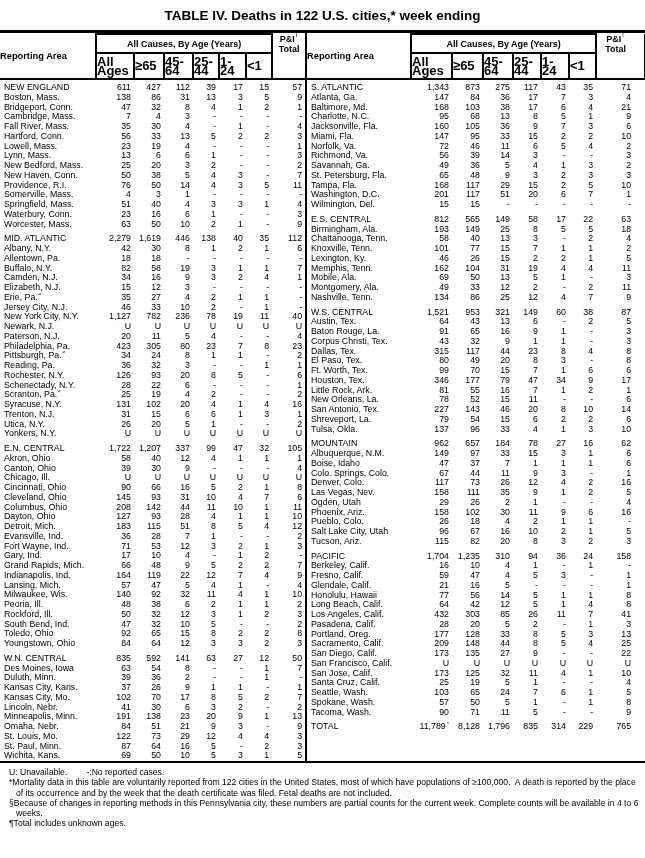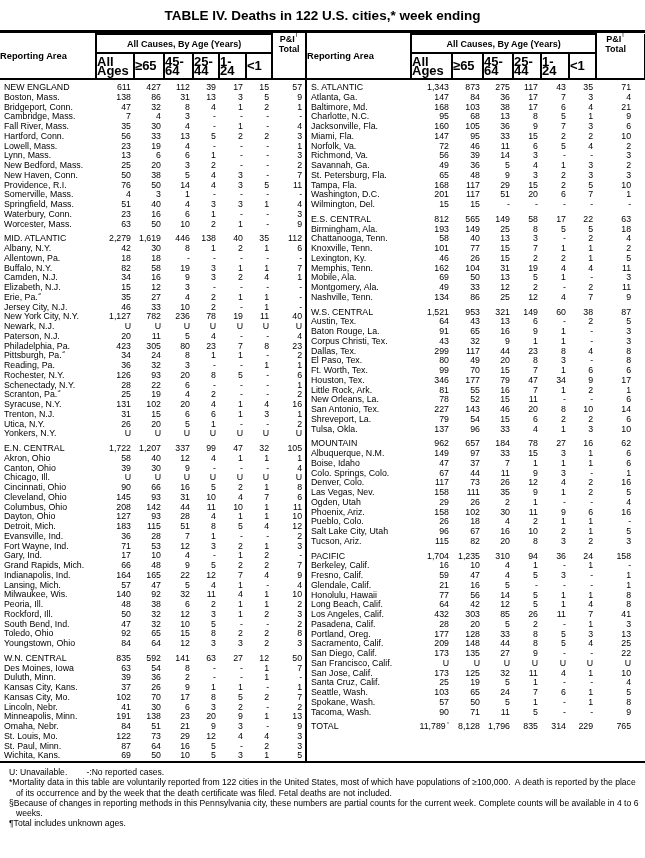--- a/index.html
+++ b/index.html
@@ -574,21 +574,21 @@
             <td class="num">48</td>
             <td class="num">9</td>
             <td class="num">5</td>
             <td class="num">2</td>
             <td class="num">2</td>
             <td class="num">7</td>
           </tr>
           <tr>
             <td class="lbl">Indianapolis, Ind.</td>
             <td class="num">164</td>
-            <td class="num">165</td>
+            <td class="num">119</td>
             <td class="num">22</td>
             <td class="num">12</td>
             <td class="num">7</td>
             <td class="num">4</td>
             <td class="num">9</td>
           </tr>
           <tr>
             <td class="lbl">Lansing, Mich.</td>
             <td class="num">57</td>
             <td class="num">47</td>
@@ -1067,21 +1067,21 @@
             <td class="num">43</td>
             <td class="num">32</td>
             <td class="num">9</td>
             <td class="num">1</td>
             <td class="num">1</td>
             <td class="num">-</td>
             <td class="num">3</td>
           </tr>
           <tr>
             <td class="lbl">Dallas, Tex.</td>
-            <td class="num">299</td>
+            <td class="num">315</td>
             <td class="num">117</td>
             <td class="num">44</td>
             <td class="num">23</td>
             <td class="num">8</td>
             <td class="num">4</td>
             <td class="num">8</td>
           </tr>
           <tr>
             <td class="lbl">El Paso, Tex.</td>
             <td class="num">80</td>

